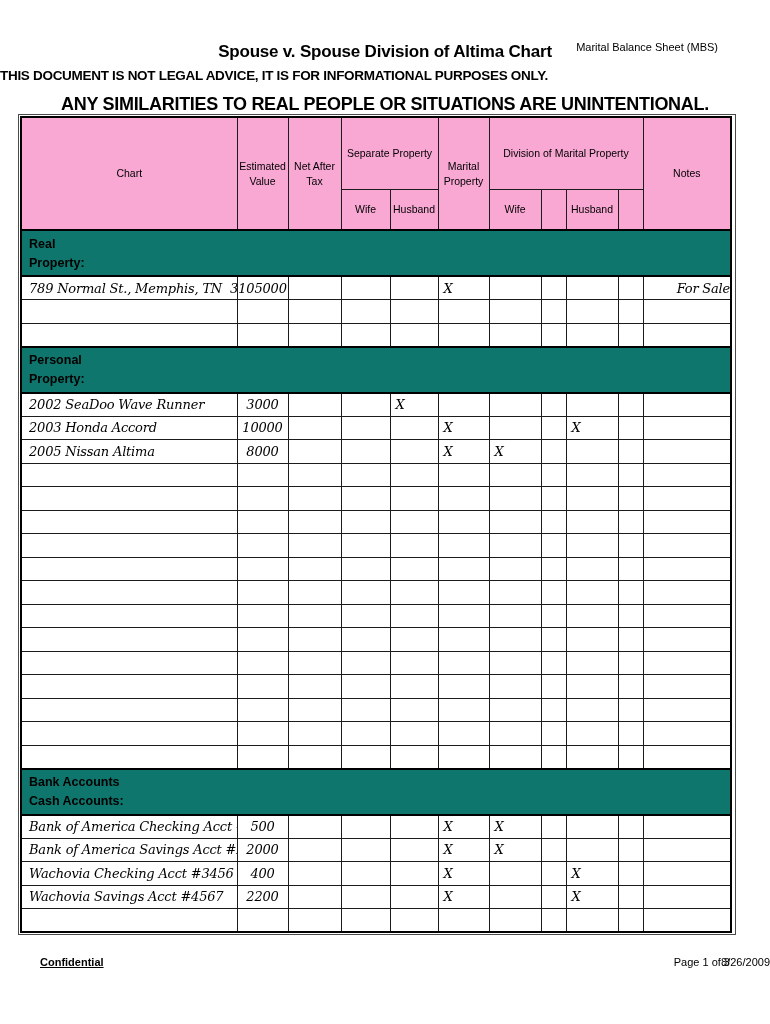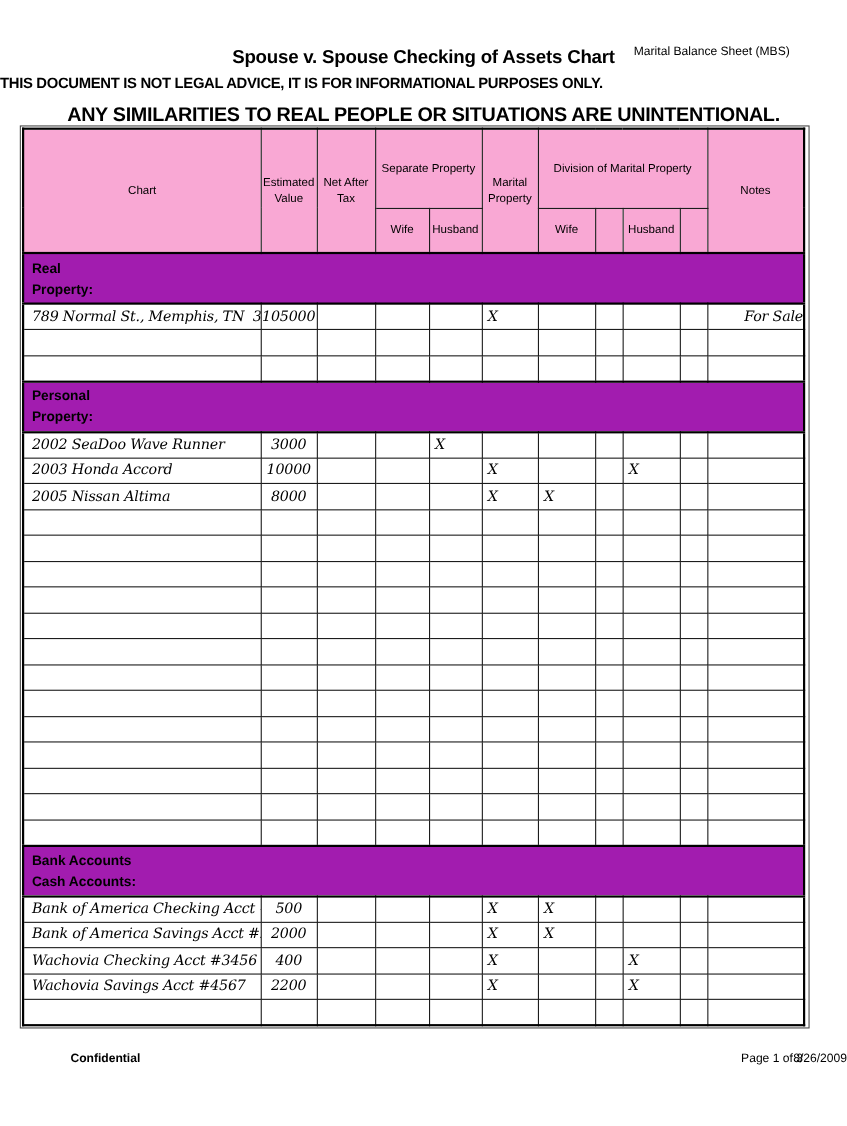--- a/index.html
+++ b/index.html
@@ -39,45 +39,45 @@
   thead th{
     background:#f9a8d4;font-weight:normal;font-size:10.5px;line-height:1.35;
     white-space:normal;text-align:center;
   }
   thead tr.h-top{height:72px;}
   thead tr.h-sub{height:41px;}
   thead th.grp{vertical-align:middle;}
   tbody tr{height:23.5px;}
   tbody tr.section{height:46px;}
   tr.section td{
-    background:#a21caf;border-top:2px solid #000;border-bottom:2px solid #000;
+    background:#0f766e;border-top:2px solid #000;border-bottom:2px solid #000;
     font-weight:bold;font-size:12.5px;line-height:19px;
     padding:3px 0 2px 7px;vertical-align:middle;white-space:normal;
   }
   .hw{
     font-family:"DejaVu Serif",serif;font-style:italic;font-size:13px;
     letter-spacing:-0.2px;
   }
   td.asset{padding-left:7px;text-align:left;}
   td.val{text-align:center;}
   td.xcell{padding-left:5px;text-align:left;}
   td.notes{padding-left:7px;text-align:right;}
   
   .page-footer{
     position:absolute;top:962px;left:0;width:770px;
     font-size:11px;display:flex;align-items:center;
   }
-  .page-footer .f-left{position:absolute;left:64px;font-weight:bold;}
+  .page-footer .f-left{position:absolute;left:40px;font-weight:bold;text-decoration:underline;}
   .page-footer .f-center{position:absolute;left:0;width:100%;text-align:right;}
   .page-footer .f-right{position:absolute;right:40px;}
 </style>
 </head>
 <body>
 
-<div class="doc-title">Spouse v. Spouse Checking of Assets Chart</div>
+<div class="doc-title">Spouse v. Spouse Division of Altima Chart</div>
 <div class="corner-label">Marital Balance Sheet (MBS)</div>
 <div class="disclaimer-1">THIS DOCUMENT IS NOT LEGAL ADVICE, IT IS FOR INFORMATIONAL PURPOSES ONLY.</div>
 <div class="disclaimer-2">ANY SIMILARITIES TO REAL PEOPLE OR SITUATIONS ARE UNINTENTIONAL.</div>
 
 <div class="tablewrap">
   <table>
     <colgroup>
       <col style="width:216px">
         <col style="width:51px">
         <col style="width:53px">

